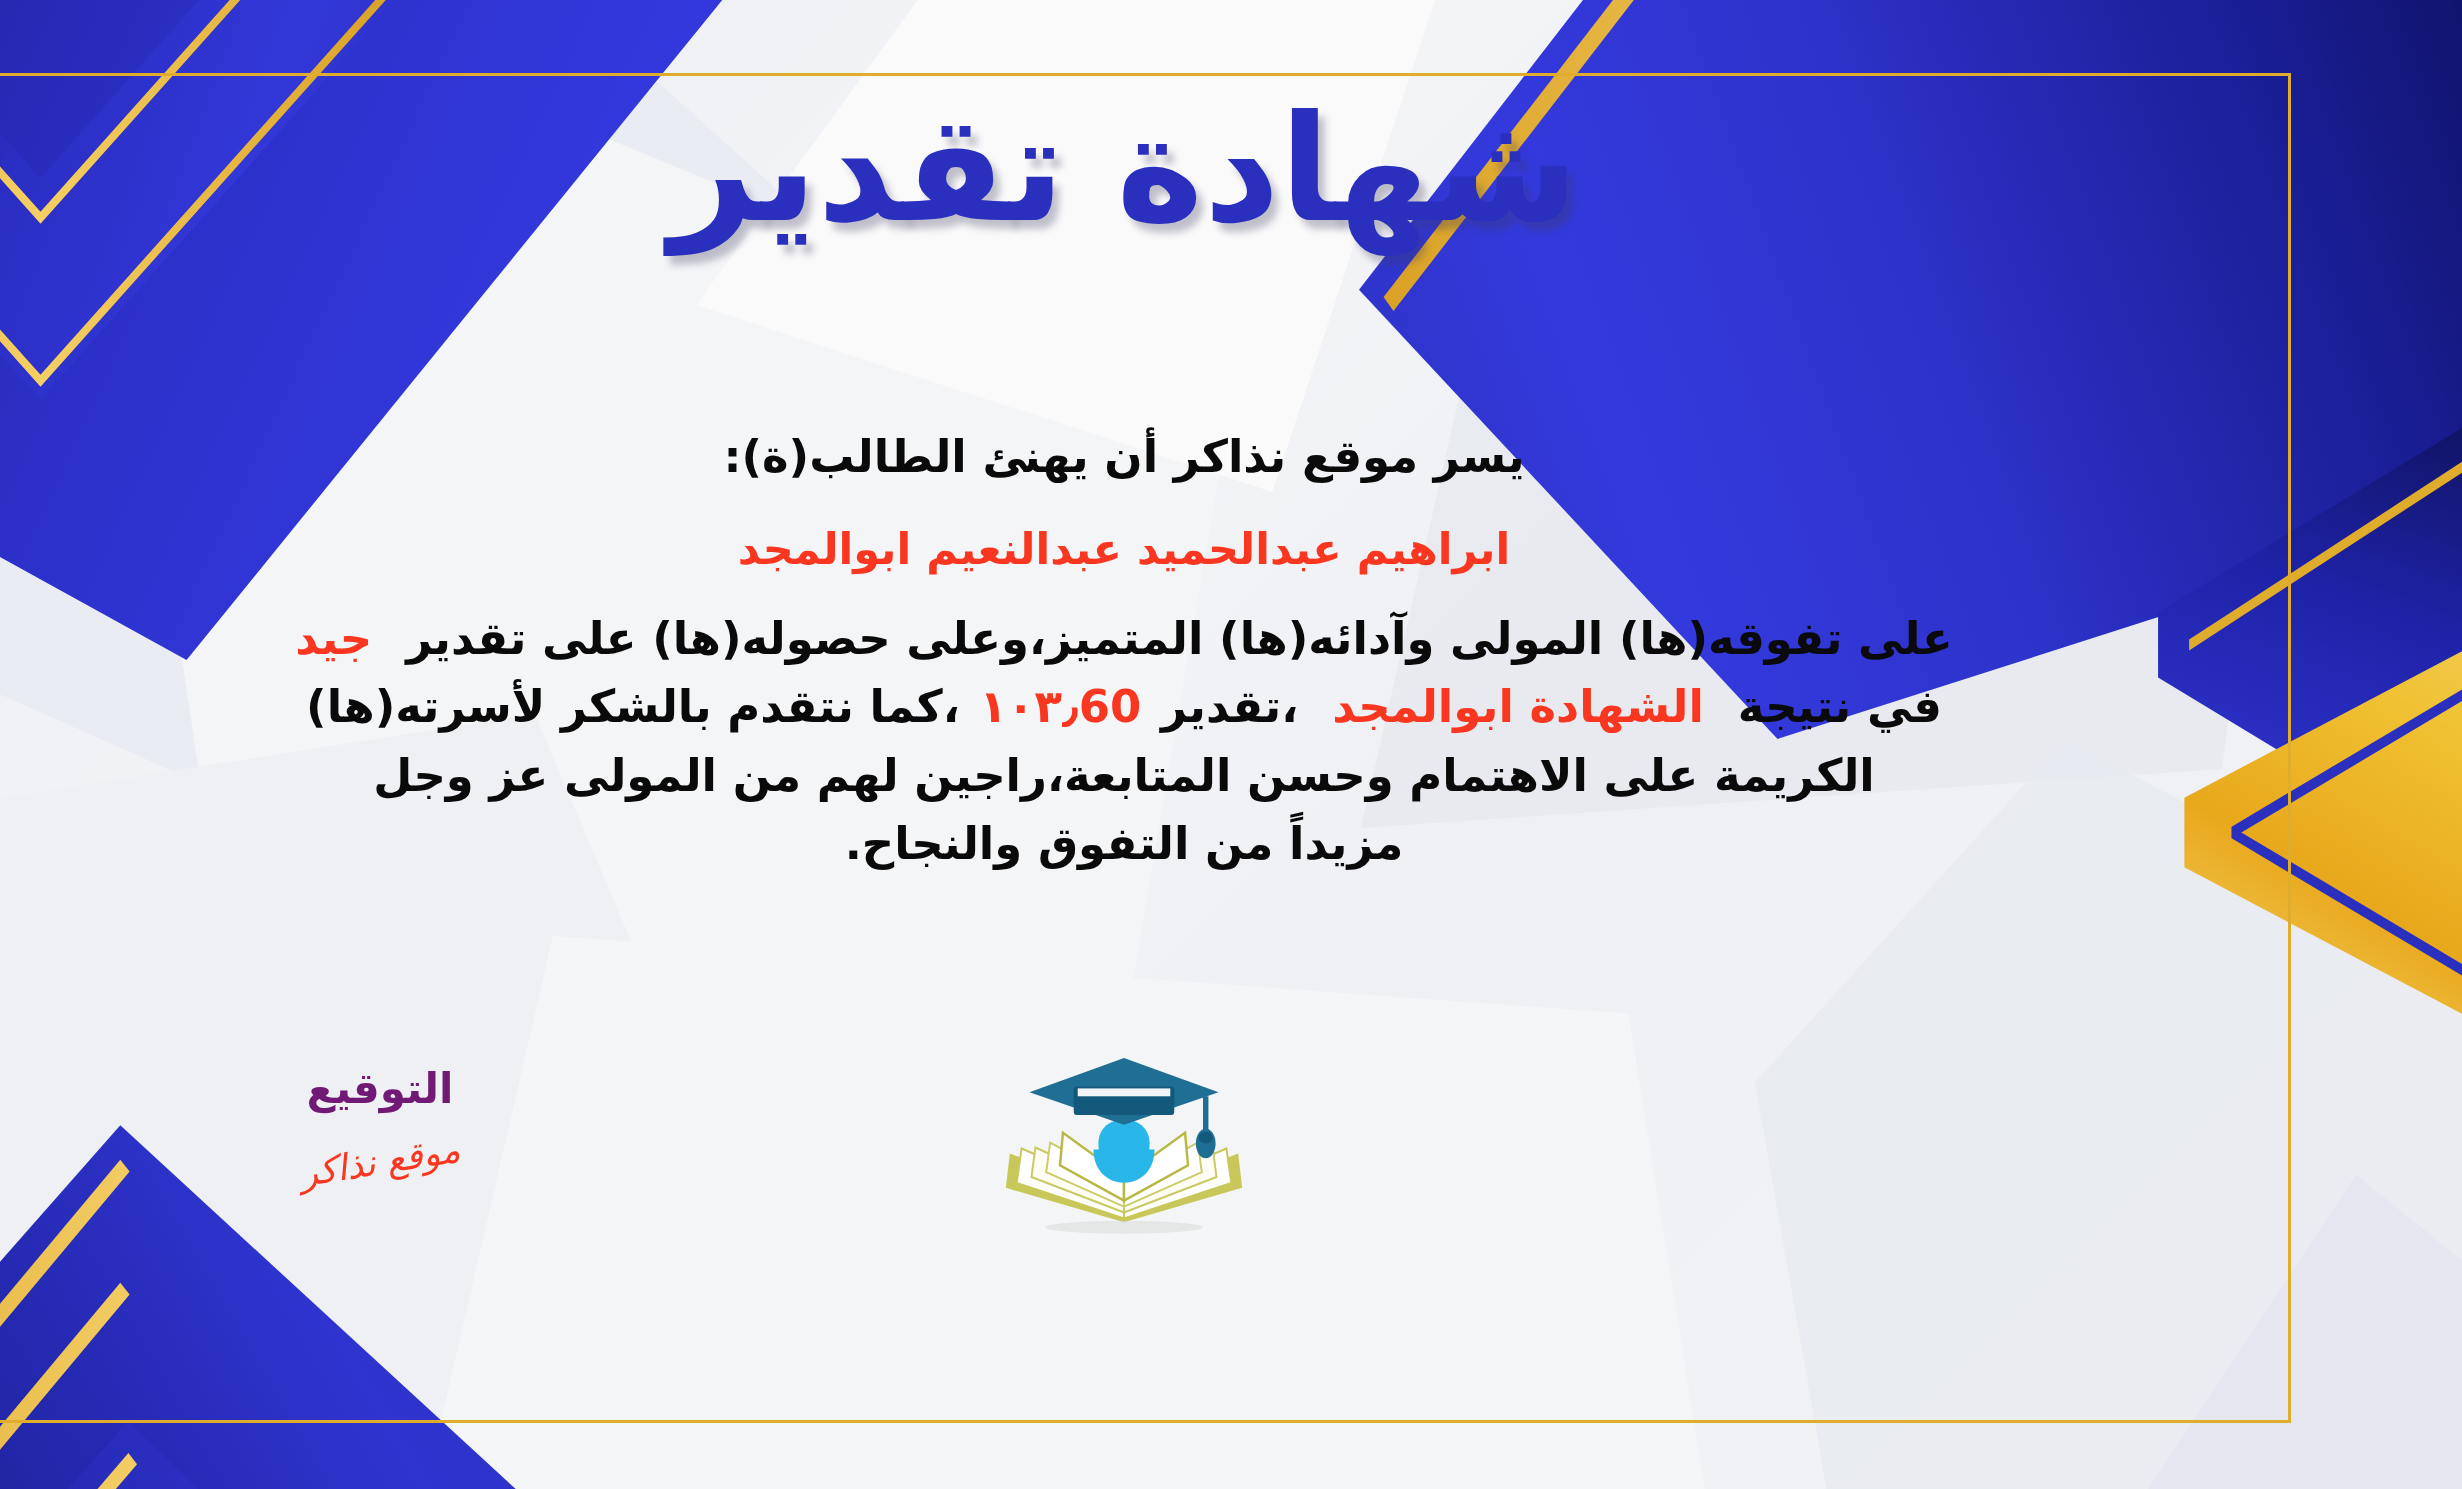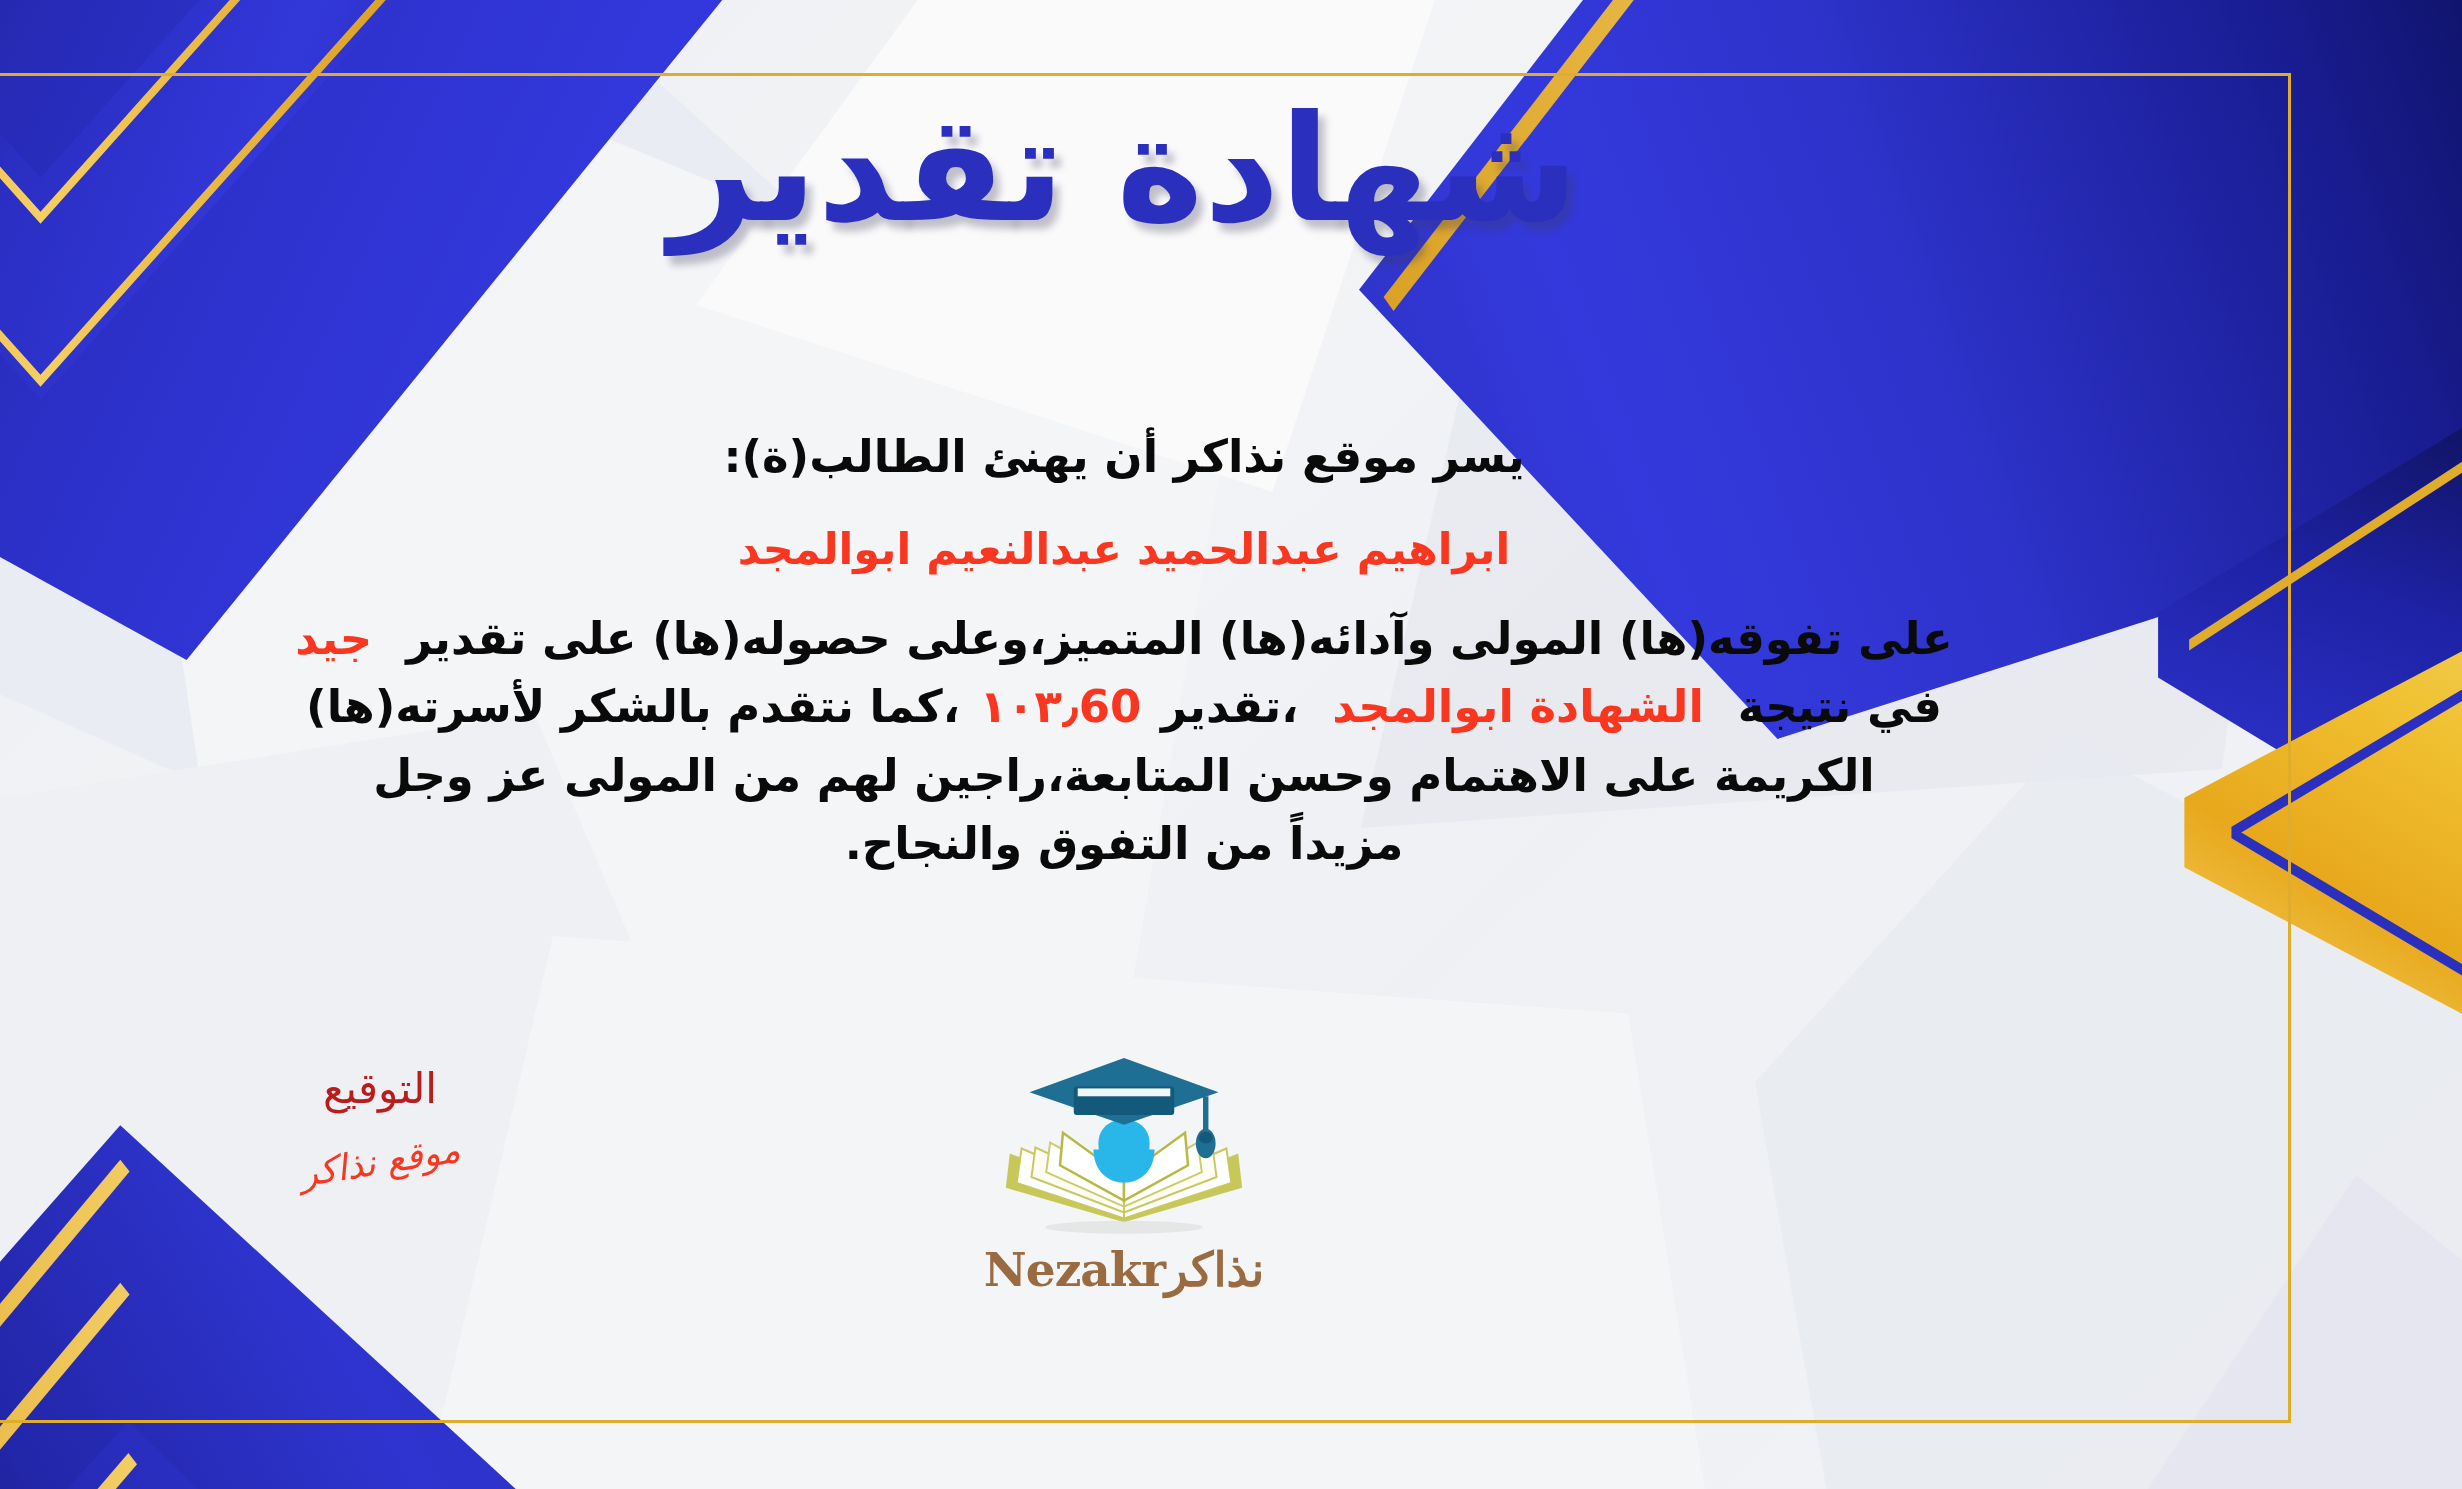--- a/index.html
+++ b/index.html
@@ -271,22 +271,22 @@
   .signature-block {
     position: absolute;
     left: 236px;
     top: 995px;
     width: 374px;
     text-align: center;
     direction: rtl;
   }
   .sig-label {
     font-size: 42px;
-    font-weight: 400;
-    color: #b91c1c;
+    font-weight: 700;
+    color: #701a75;
     line-height: 1;
   }
   .sig-mark {
     margin-top: 30.5px;
     font-size: 36px;
     color: #f9361f;
     font-family: "DejaVu Serif", "Liberation Serif", serif;
     font-style: italic;
     transform: rotate(-9deg);
     display: inline-block;
@@ -417,20 +417,17 @@
           <g>
             <path d="M280 14 L472 84 L280 150 L88 84 Z" fill="#1f6e93"></path>
             <rect x="178" y="72" width="204" height="58" rx="6" fill="#12597c"></rect>
             <rect x="186" y="76" width="188" height="16" fill="#f2f6f8"></rect>
             <path d="M446 92 L446 168" stroke="#1f6e93" stroke-width="11" fill="none"></path>
             <ellipse cx="446" cy="188" rx="20" ry="30" fill="#1f6e93"></ellipse>
             <ellipse cx="446" cy="176" rx="14" ry="12" fill="#12597c"></ellipse>
           </g>
         </svg>
       </div>
-      <div class="logo-word">
-        <span>نذاكر</span><span class="lat">Nezakr</span>
-      </div>
     </div>
 
   </div>
 </div>
 
 
 </body></html>

